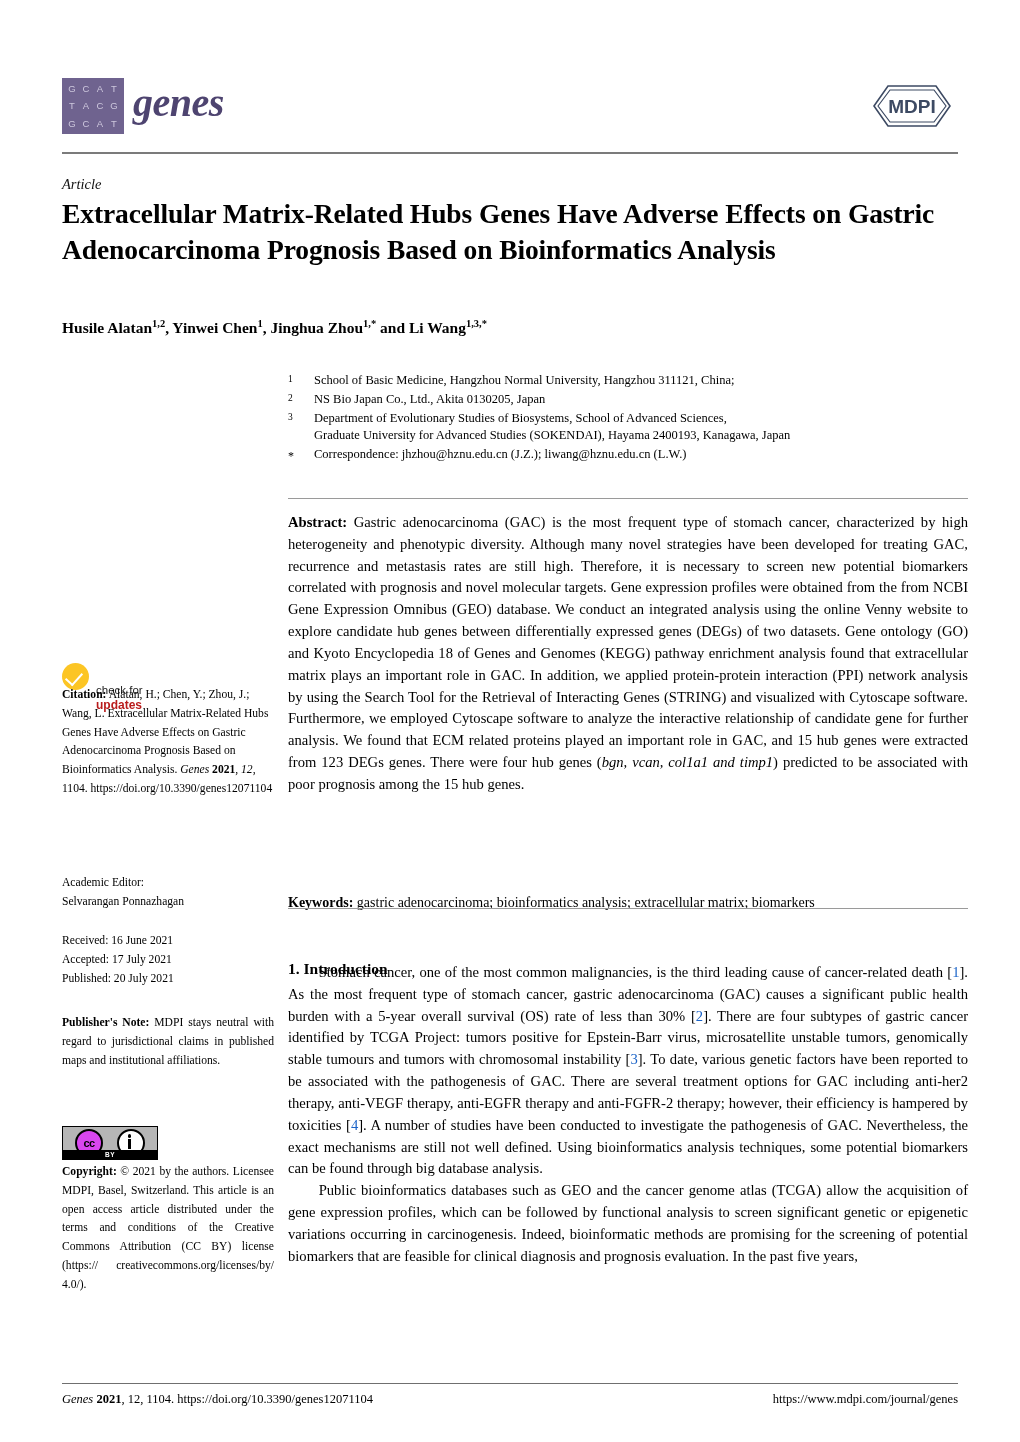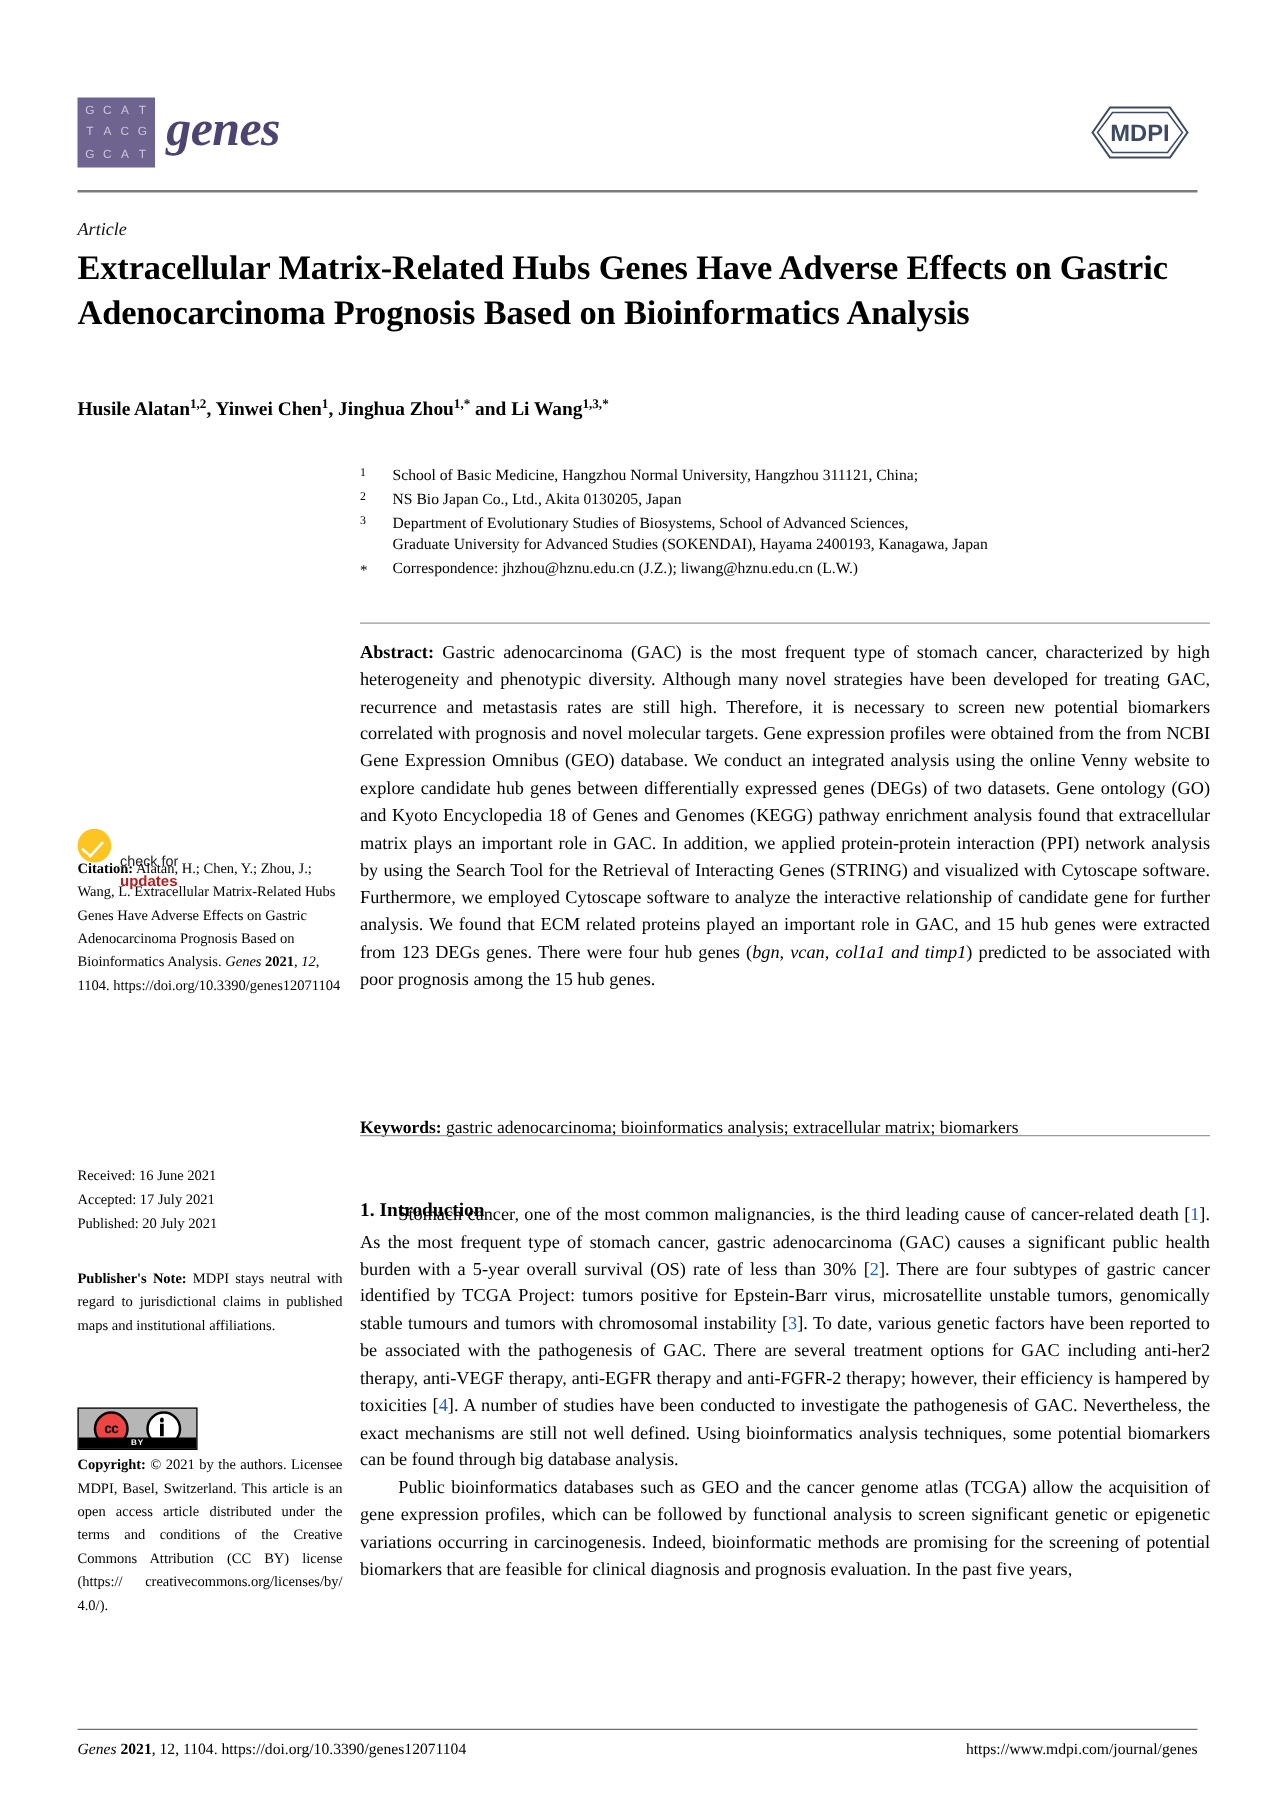--- a/index.html
+++ b/index.html
@@ -244,21 +244,21 @@
     border: 1.5px solid #000;
     box-sizing: border-box;
     display: flex;
     align-items: center;
     justify-content: space-around;
     padding: 0 5px;
   }
   .cc-circ {
     width: 24px; height: 24px;
     border-radius: 50%;
-    background: #ef4444;
+    background: #d946ef;
     border: 2.2px solid #000;
     display: flex; align-items: center; justify-content: center;
     font-family: "Liberation Sans", sans-serif;
     font-size: 11px; font-weight: bold; color: #000;
     letter-spacing: -0.5px;
   }
   .cc-person {
     width: 24px; height: 24px;
     border-radius: 50%;
     background: #ffffff;
@@ -414,20 +414,24 @@
     <div class="cfu-txt">
       <span class="l1">check for</span>
       <span class="l2">updates</span>
     </div>
   </div>
 
   <div class="sidecol citation">
     <b>Citation:</b><span> Alatan, H.; Chen, Y.; Zhou, J.; Wang, L. Extracellular Matrix-Related Hubs Genes Have Adverse Effects on Gastric Adenocarcinoma Prognosis Based on Bioinformatics Analysis. </span><i>Genes</i> <b>2021</b><span>, </span><i>12</i><span>, 1104. https://doi.org/10.3390/genes12071104</span>
   </div>
 
+  <div class="sidecol acad-editor">
+    <div>Academic Editor:</div>
+    <div>Selvarangan Ponnazhagan</div>
+  </div>
 
   <div class="sidecol dates">
     <div>Received: 16 June 2021</div>
     <div>Accepted: 17 July 2021</div>
     <div>Published: 20 July 2021</div>
   </div>
 
   <div class="sidecol pubnote">
     <b>Publisher's Note:</b><span> MDPI stays neutral with regard to jurisdictional claims in published maps and institutional affiliations.</span>
   </div>

